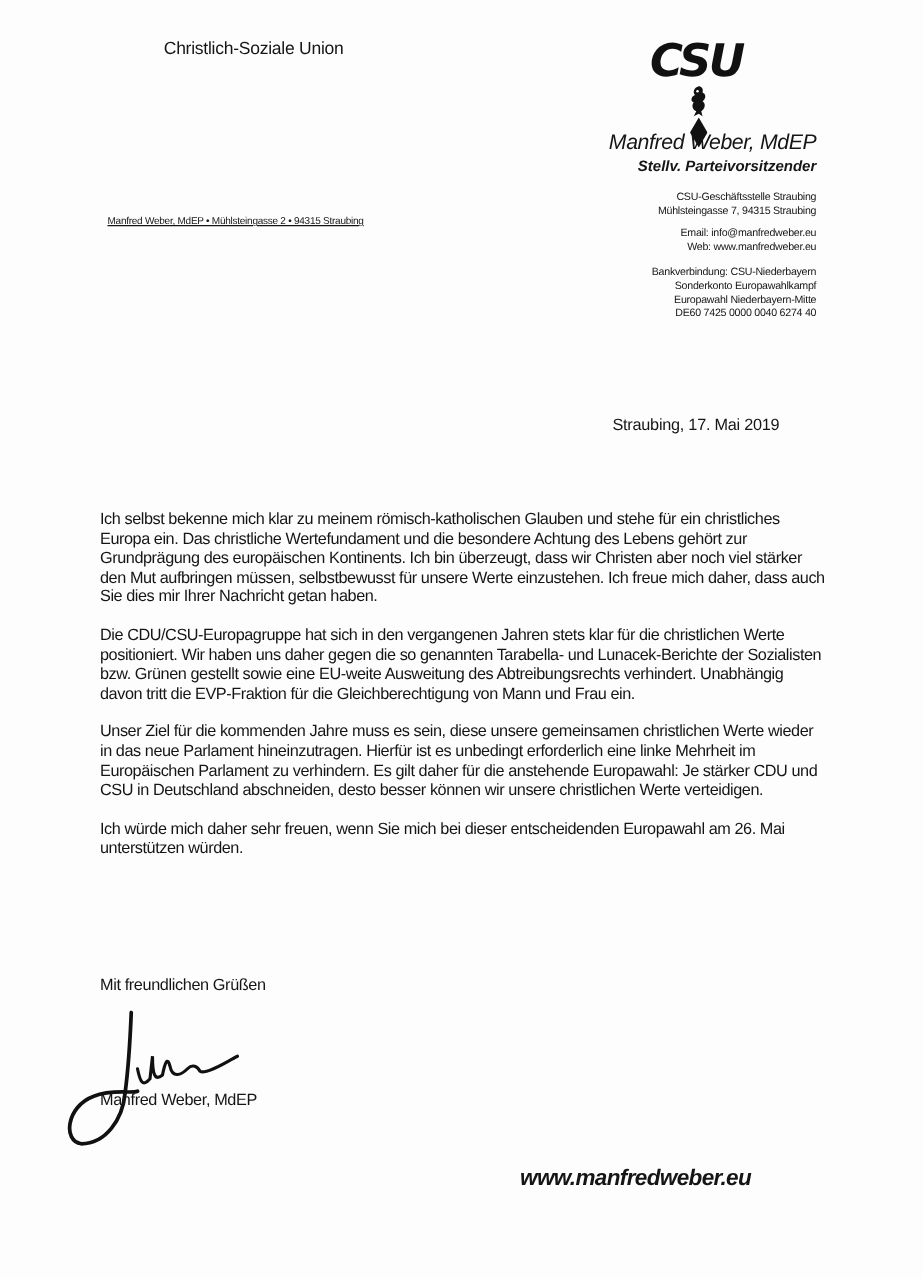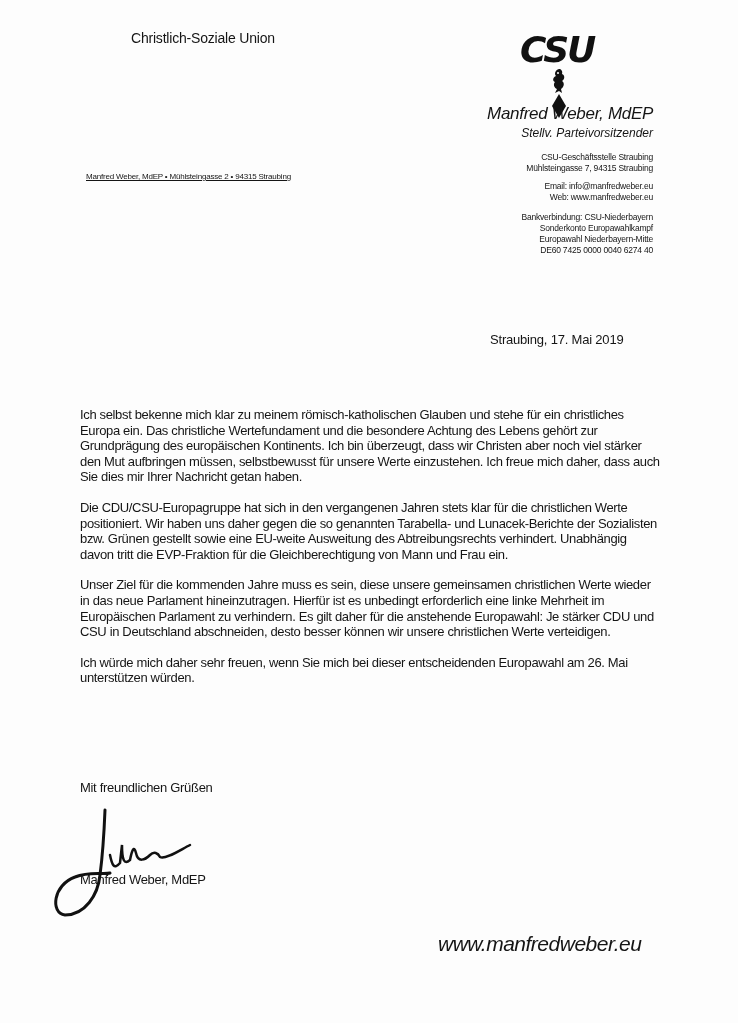--- a/index.html
+++ b/index.html
@@ -7,30 +7,30 @@
       width: 738px; height: 1023px; background: #fdfdfd; position: relative; overflow: hidden;
       font-family: "Liberation Sans", sans-serif; color: #151515;
     }
     .abs { position: absolute; }
     .org { left: 99px; top: 30px; font-size: 14px; letter-spacing: -0.2px; margin-left: 32px; }
     .logo { left: 520px; top: 32px; display: flex; align-items: center; flex-direction: column; }
     .logo-text { font-family: "DejaVu Sans", sans-serif; font-weight: 900; font-size: 36px; font-style: italic; letter-spacing: -2px; line-height: 36px; color: #111; }
     .lion { width: 18px; height: 26px; margin-left: 4px; }
     .diamond { width: 14px; height: 24px; margin-left: 3px; }
     .hdr-name { right: 85px; top: 104px; font-size: 17px; font-style: italic; letter-spacing: -0.3px; text-align: right; }
-    .hdr-role { right: 85px; top: 126px; font-size: 12px; font-style: italic; text-align: right; }
+    .hdr-role { right: 85px; top: 126px; font-size: 12px; font-style: italic; text-align: right; font-weight: bold; }
     .hdr-block { right: 85px; text-align: right; font-size: 8.5px; line-height: 11px; letter-spacing: -0.2px; }
     .sender { left: 86px; top: 172px; font-size: 8px; text-decoration: underline; letter-spacing: -0.2px; }
     .date { left: 490px; top: 332px; font-size: 13px; letter-spacing: -0.2px; }
     .body { left: 80px; top: 407px; width: 580px; font-size: 13px; line-height: 15.6px; letter-spacing: -0.35px; }
     .body p { margin: 0 0 15px 0; }
     .greeting { left: 80px; top: 780px; font-size: 13px; letter-spacing: -0.3px; }
     .sig-name { left: 80px; top: 872px; font-size: 13px; letter-spacing: -0.3px; }
     .signature { left: 50px; top: 805px; width: 170px; height: 115px; }
-    .website { left: 438px; top: 932px; font-size: 21px; font-weight: normal; font-style: italic; letter-spacing: -0.5px; }
+    .website { left: 416px; top: 932px; font-size: 18px; font-weight: bold; font-style: italic; letter-spacing: -0.5px; }
   </style>
 </head>
 <body>
 
 <div class="abs org">Christlich-Soziale Union</div>
 
 <div class="abs logo">
   <span class="logo-text">CSU</span>
   <svg class="lion" viewBox="0 0 18 26">
     <path d="M9 1 C5 2 4 6 6 8 C3 9 2 13 5 14 C3 16 4 20 7 21 L5 25 L9 23 L12 25 L11 21 C14 19 15 15 12 13 C15 11 15 7 12 6 C13 3 11 1 9 1 Z" fill="#111"></path>

